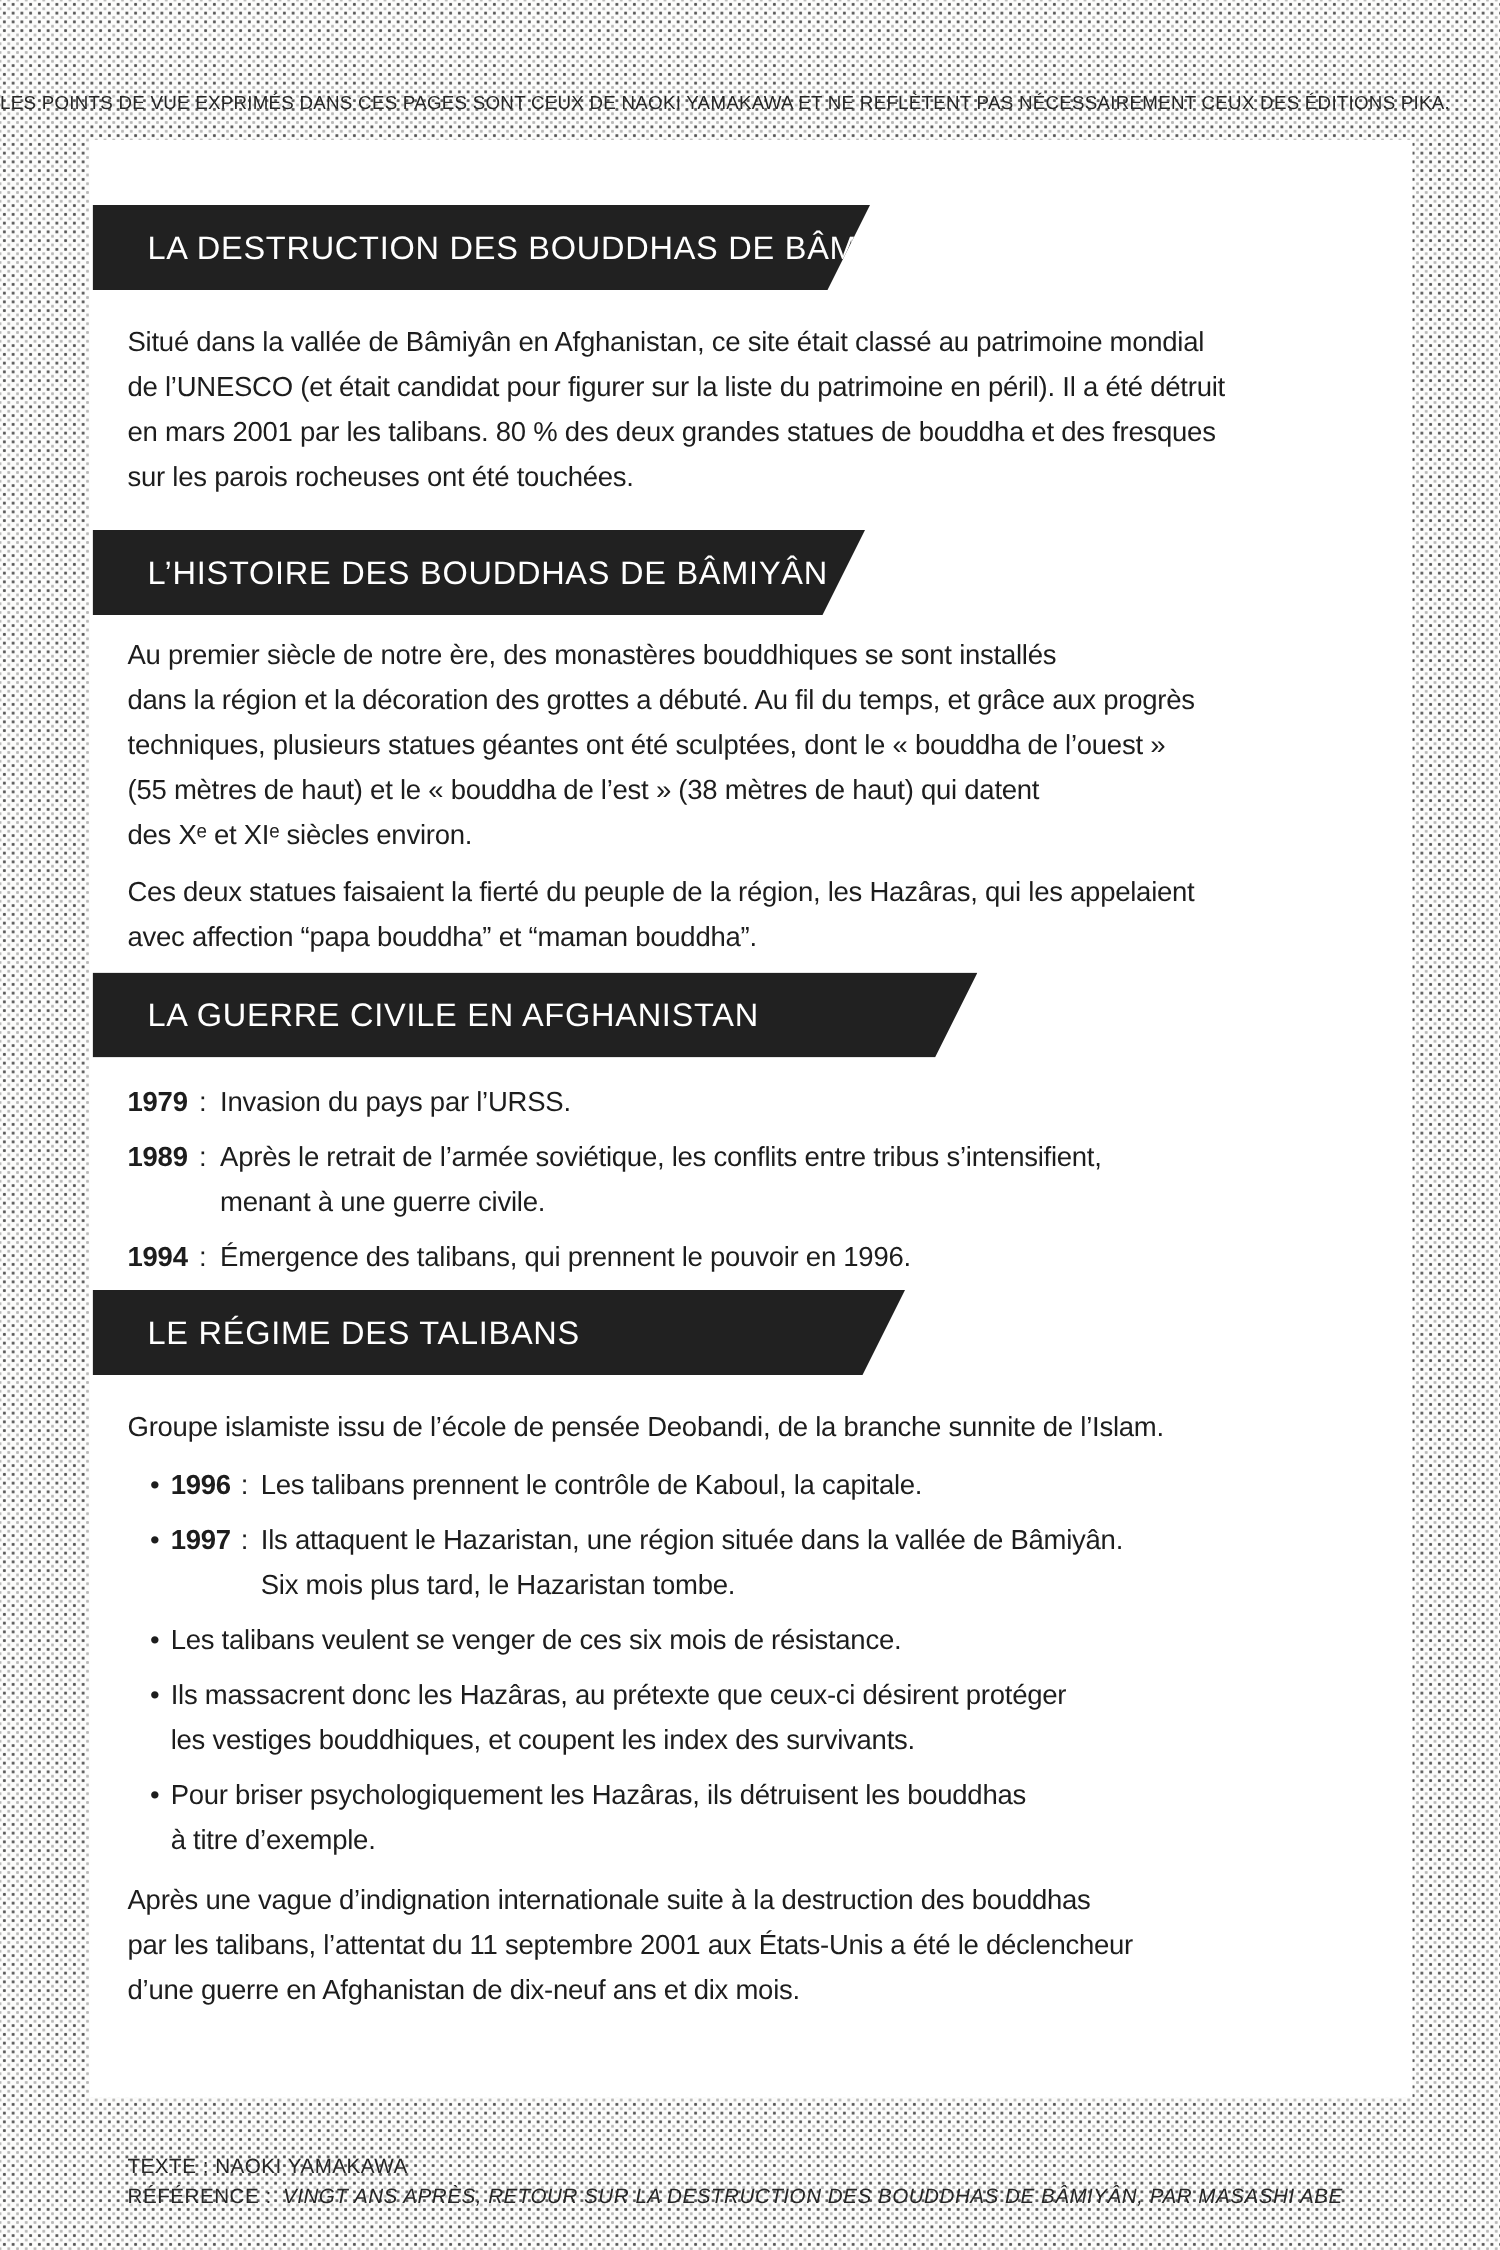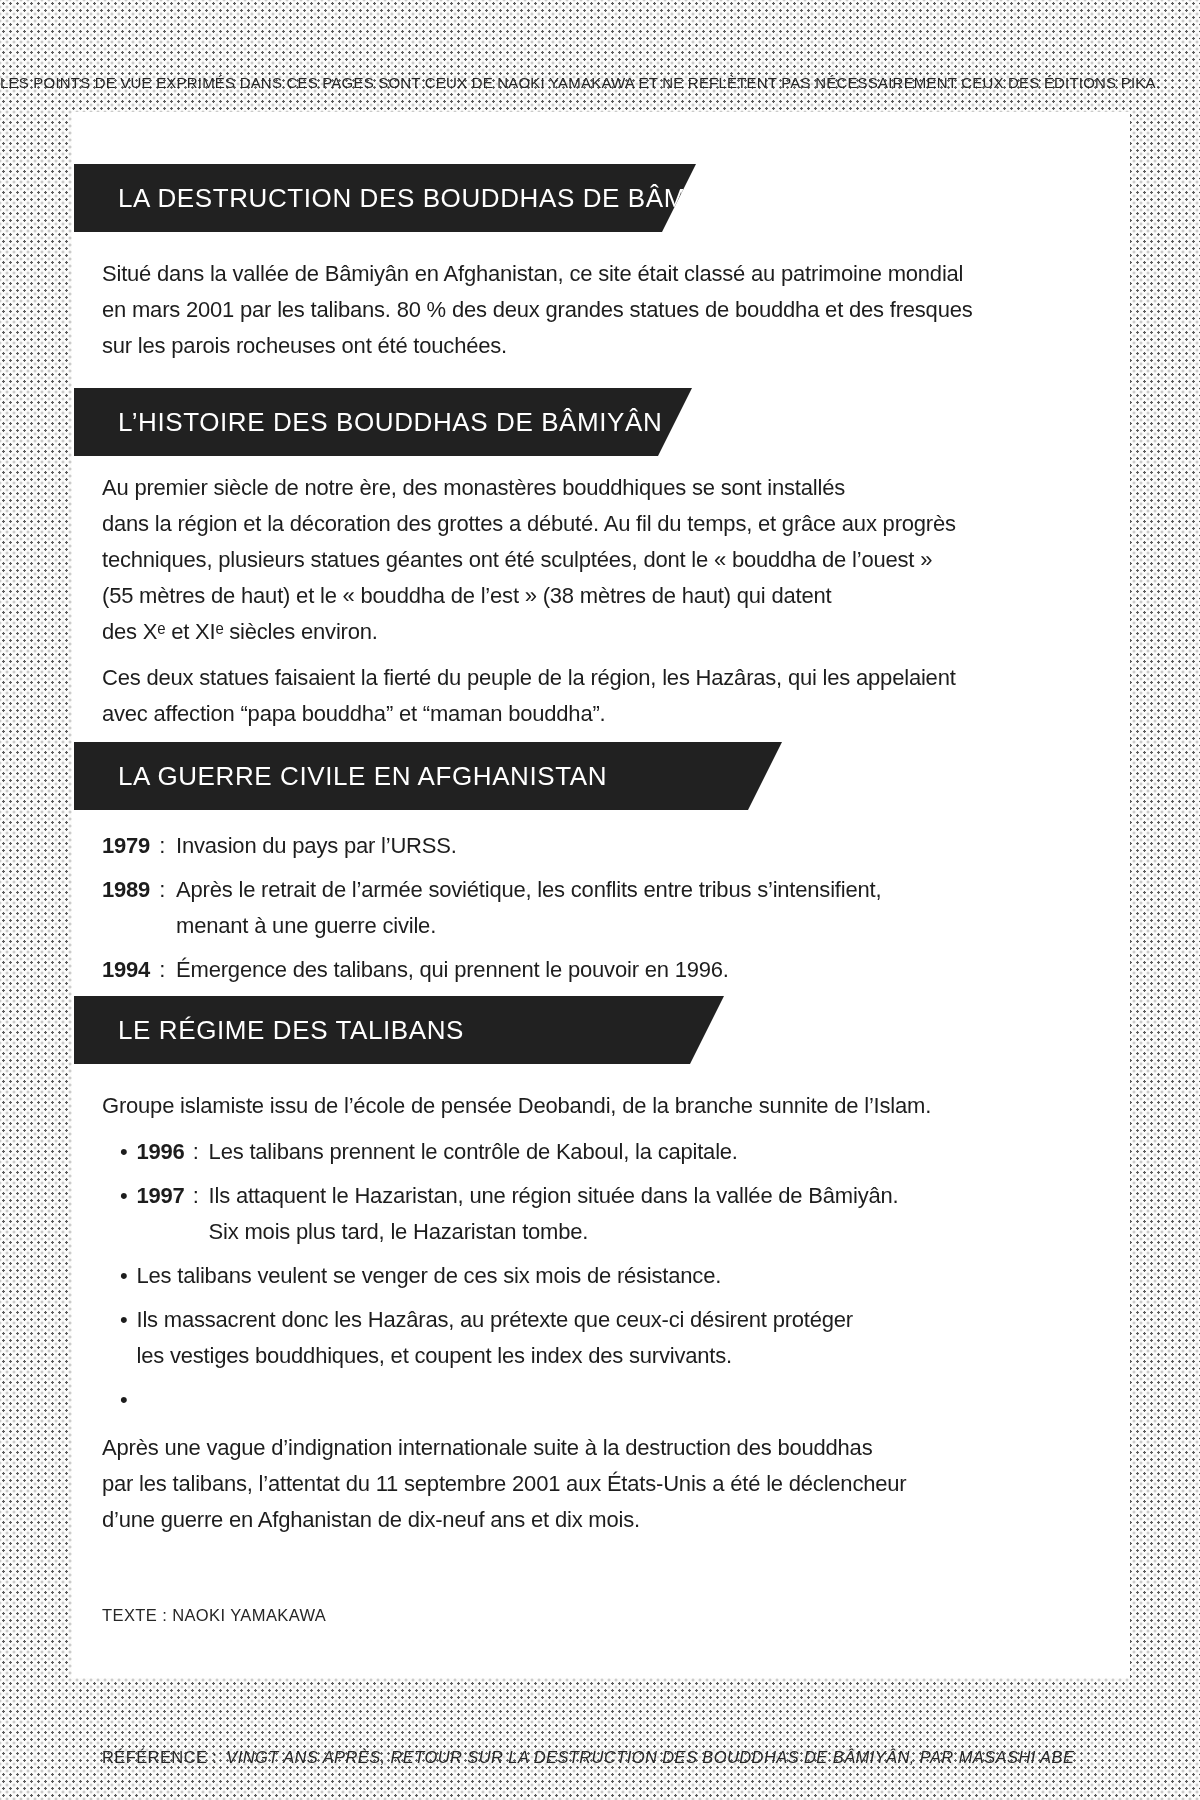--- a/index.html
+++ b/index.html
@@ -38,38 +38,39 @@
   .tl-row{display:flex;margin-bottom:8px;font-size:22px;line-height:36px;
           letter-spacing:-0.2px;color:#1d1d1d;}
   .tl-year{font-weight:700;margin-right:9px;}
   .tl-sep{margin-right:11px;}
   .bullets{margin:10px 8px 0 48px;}
   .bullet{display:flex;margin-bottom:8px;font-size:22px;line-height:36px;
           letter-spacing:-0.2px;color:#1d1d1d;}
   .b-marker{margin-right:9px;}
   .b-year{font-weight:700;margin-right:8px;}
   .b-sep{margin-right:10px;}
-  .credit{position:absolute;left:102px;top:1606px;font-size:16.5px;
+  .credit{position:absolute;left:102px;top:1724px;font-size:16.5px;
           letter-spacing:0.4px;color:#262626;white-space:nowrap;}
   .reference{position:absolute;left:102px;top:1748px;font-size:16.5px;
           letter-spacing:0.4px;color:#262626;white-space:nowrap;display:flex;gap:9px;}
   .ref-title{font-style:italic;}
 </style>
 </head>
 <body>
 
 <div class="disclaimer">LES POINTS DE VUE EXPRIMÉS DANS CES PAGES SONT CEUX DE NAOKI YAMAKAWA ET NE REFLÈTENT PAS NÉCESSAIREMENT CEUX DES ÉDITIONS PIKA.</div>
 
 <div class="card">
 
   <div class="banner w1">
     <span>LA DESTRUCTION DES BOUDDHAS DE BÂMIYÂN</span>
   </div>
   <div class="para mt16">
     <div class="ln">Situé dans la vallée de Bâmiyân en Afghanistan, ce site était classé au patrimoine mondial</div>
+    <div class="ln">de l’UNESCO (et était candidat pour figurer sur la liste du patrimoine en péril). Il a été détruit</div>
     <div class="ln">en mars 2001 par les talibans. 80 % des deux grandes statues de bouddha et des fresques</div>
     <div class="ln">sur les parois rocheuses ont été touchées.</div>
   </div>
 
   <div class="banner w2 mt24">
     <span>L’HISTOIRE DES BOUDDHAS DE BÂMIYÂN</span>
   </div>
   <div class="para mt14">
     <div class="ln">Au premier siècle de notre ère, des monastères bouddhiques se sont installés</div>
     <div class="ln">dans la région et la décoration des grottes a débuté. Au fil du temps, et grâce aux progrès</div>
@@ -142,20 +143,24 @@
     </div>
     <div class="bullet">
       <span class="b-marker">•</span>
       <div>
         <div class="ln">Ils massacrent donc les Hazâras, au prétexte que ceux-ci désirent protéger</div>
         <div class="ln">les vestiges bouddhiques, et coupent les index des survivants.</div>
       </div>
     </div>
     <div class="bullet">
       <span class="b-marker">•</span>
+      <div>
+        <div class="ln">Pour briser psychologiquement les Hazâras, ils détruisent les bouddhas</div>
+        <div class="ln">à titre d’exemple.</div>
+      </div>
     </div>
   </div>
   <div class="para mt12">
     <div class="ln">Après une vague d’indignation internationale suite à la destruction des bouddhas</div>
     <div class="ln">par les talibans, l’attentat du 11 septembre 2001 aux États-Unis a été le déclencheur</div>
     <div class="ln">d’une guerre en Afghanistan de dix-neuf ans et dix mois.</div>
   </div>
 
 </div>
 

